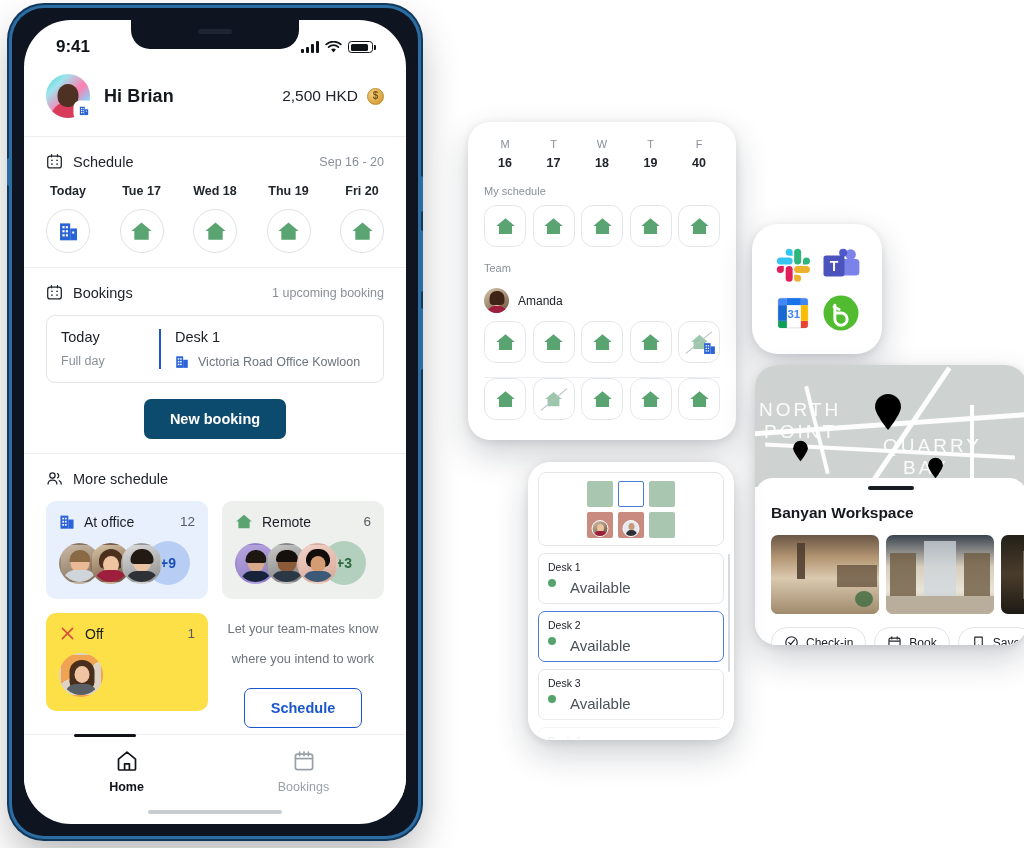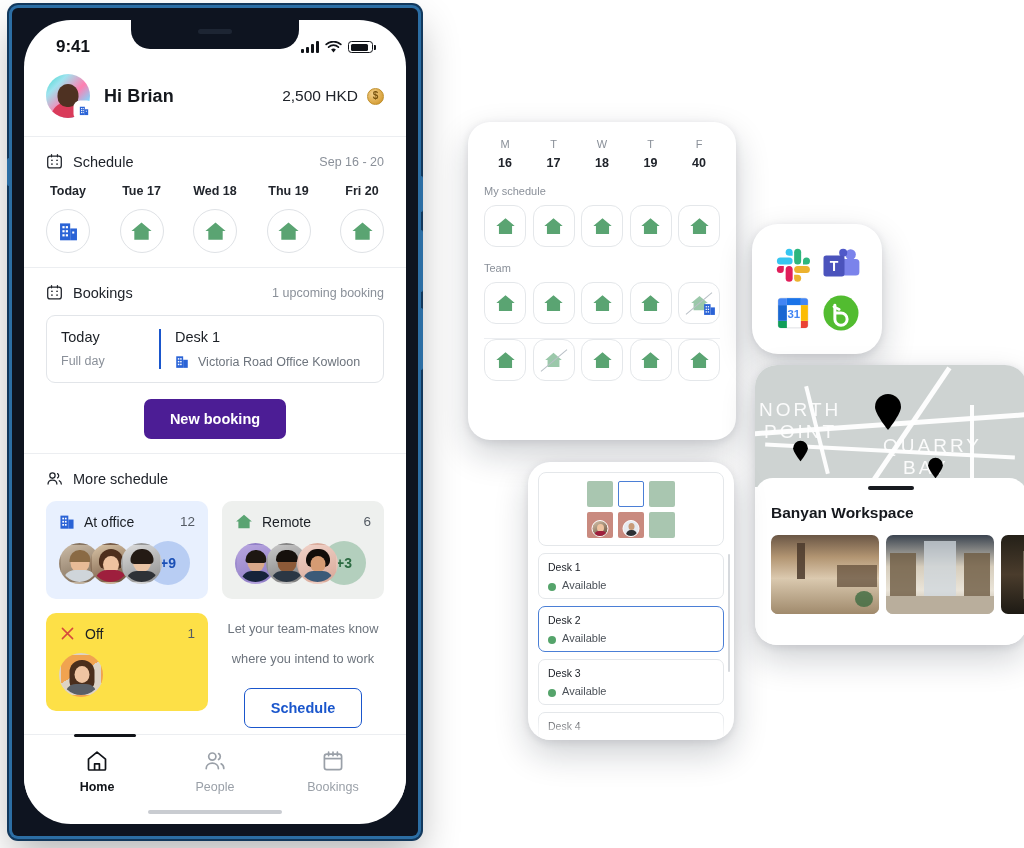--- a/index.html
+++ b/index.html
@@ -8,21 +8,21 @@
     background: #ffffff;
     font-family: "Liberation Sans", sans-serif;
     overflow: hidden;
   }
   .stage { position: relative; width: 1024px; height: 848px; }
 
   
   .phone {
     position: absolute; left: 12px; top: 8px;
     width: 406px; height: 828px;
-    border-radius: 6px;
+    border-radius: 32px;
     background: #0e1420;
     padding: 12px;
     box-shadow: 0 0 0 3px #2c6ea4, 0 0 0 5px #12385c, 0 18px 40px rgba(0,0,0,.30);
   }
   .phone-screen {
     position: relative; width: 100%; height: 100%;
     border-radius: 47px; background: #ffffff; overflow: hidden;
     display: flex; flex-direction: column;
   }
   .notch {
@@ -120,21 +120,21 @@
     padding: 13px 0; margin-bottom: 16px;
   }
   .bk-left { width: 112px; padding: 0 14px; }
   .bk-day { font-size: 14.5px; color: #1b1f25; margin-bottom: 9px; }
   .bk-sub { font-size: 12.5px; color: #8a9099; }
   .bk-right { flex: 1; border-left: 2.5px solid #1a56cc; padding: 0 14px; }
   .bk-title { font-size: 14.5px; color: #1b1f25; margin-bottom: 9px; }
   .bk-loc { display: flex; align-items: center; gap: 9px; font-size: 12.5px; color: #6d747d; }
 
   .btn-primary {
-    display: block; margin: 0 auto; background: #4c1d95; color: #fff;
+    display: block; margin: 0 auto; background: #0c4a6e; color: #fff;
     border: none; border-radius: 7px; padding: 12px 26px;
     font-size: 14.5px; font-weight: bold; font-family: inherit; cursor: pointer;
   }
 
   .team-grid { display: flex; gap: 14px; margin-bottom: 14px; }
   .tcard { flex: 1; border-radius: 10px; padding: 12px 13px 14px 13px; }
   .tcard.office { background: #e8f0fe; }
   .tcard.remote { background: #eef0ee; }
   .tcard.off { background: #fde047; }
   .tcard-head { display: flex; align-items: center; gap: 9px; margin-bottom: 11px; }
@@ -231,21 +231,21 @@
   .fp.red { background: #c98a7f; }
   .fp.sel { background: #fff; border: 1.3px solid #4b7fd6; }
   .fp .seat { position: absolute; left: 50%; bottom: -8px; transform: translateX(-50%);
               width: 17px; height: 17px; border-radius: 50%; overflow: hidden; border: 1.4px solid #fff; }
   .desk-row {
     border: 1px solid #e4e7ea; border-radius: 7px; padding: 7px 9px; margin-top: 7px;
     display: flex; align-items: flex-start; justify-content: space-between;
   }
   .desk-row.sel { border: 1.4px solid #4b7fd6; }
   .dk-name { font-size: 10.5px; color: #20242b; margin-bottom: 6px; }
-  .dk-status { font-size: 11px; color: #4b5158; display: flex; align-items: flex-end; gap: 6px; }
+  .dk-status { font-size: 15px; color: #4b5158; display: flex; align-items: flex-start; gap: 14px; }
   .dot { width: 8px; height: 8px; border-radius: 50%; flex: none; }
   .dot.avail { background: #55a46b; }
   .scrollbar { position: absolute; right: 4px; top: 92px; width: 2.5px; height: 118px; background: #d6d9dd; border-radius: 2px; }
   .fade-bottom { position:absolute; left:0; right:0; bottom:0; height:26px;
                  background: linear-gradient(to bottom, rgba(255,255,255,0), #ffffff); }
 </style>
 </head>
 <body>
 
 <div class="stage">
@@ -532,28 +532,20 @@
         <div class="tab-ind"></div>
         <div class="tab active">
           <svg width="24" height="24" viewBox="0 0 24 24">
             <path d="M3.5 10.2 L12 3.2 L20.5 10.2 V20 a1 1 0 0 1-1 1 H4.5 a1 1 0 0 1-1-1 Z" fill="none" stroke="#101318" stroke-width="1.7" stroke-linejoin="round"></path>
             <path d="M9.6 21 v-6.2 h4.8 V21" fill="none" stroke="#101318" stroke-width="1.7" stroke-linejoin="round"></path>
           </svg>
           <div class="tl">Home</div>
         </div>
         <div class="tab">
           <svg width="24" height="24" viewBox="0 0 24 24">
-            <circle cx="9.3" cy="7.6" r="3.6" fill="none" stroke="#9aa0a8" stroke-width="1.7"></circle>
-            <path d="M3.2 19.6c0-3.4 2.8-5.5 6.1-5.5s6.1 2.1 6.1 5.5" fill="none" stroke="#9aa0a8" stroke-width="1.7" stroke-linecap="round"></path>
-            <path d="M15.6 4.6a3.5 3.5 0 0 1 0 6M18.1 14.8c1.9 1 2.7 2.6 2.7 4.6" fill="none" stroke="#9aa0a8" stroke-width="1.7" stroke-linecap="round"></path>
-          </svg>
-          <div class="tl">People</div>
-        </div>
-        <div class="tab">
-          <svg width="24" height="24" viewBox="0 0 24 24">
             <rect x="3.4" y="5.2" width="17.2" height="15.4" rx="2.4" fill="none" stroke="#9aa0a8" stroke-width="1.7"></rect>
             <path d="M3.4 9.6 H20.6" stroke="#9aa0a8" stroke-width="1.7"></path>
             <path d="M7.6 3.2 v3.4 M12 3.2 v3.4 M16.4 3.2 v3.4" stroke="#9aa0a8" stroke-width="1.7" stroke-linecap="round"></path>
           </svg>
           <div class="tl">Bookings</div>
         </div>
       </div>
       <div class="home-ind"></div>
     </div>
   </div>
@@ -606,20 +598,28 @@
         </div>
       <div class="ts-cell">
           <svg width="21" height="20" viewBox="0 0 24 22">
             <path d="M12 2 L22.5 11 H19.5 V20 H4.5 V11 H1.5 Z" fill="#5aa472"></path>
           </svg>
         </div>
     </div>
 
     <div class="ts-lbl">Team</div>
 
+    <div class="ts-person">
+      <div class="pa" style="background:linear-gradient(150deg,#d8c6ae,#6e523a);position:relative">
+        <div style="position:absolute;left:50%;top:22%;transform:translateX(-50%);width:11px;height:12px;border-radius:50%;background:#eec3a0"></div>
+        <div style="position:absolute;left:50%;top:10%;transform:translateX(-50%);width:15px;height:14px;border-radius:7px 7px 4px 4px;background:#3d2416"></div>
+        <div style="position:absolute;left:50%;bottom:0;transform:translateX(-50%);width:19px;height:7px;border-radius:8px 8px 0 0;background:#9e1f3d"></div>
+      </div>
+      <div class="pn">Amanda</div>
+    </div>
     <div class="ts-row">
       <div class="ts-cell">
           <svg width="21" height="20" viewBox="0 0 24 22">
             <path d="M12 2 L22.5 11 H19.5 V20 H4.5 V11 H1.5 Z" fill="#5aa472"></path>
           </svg>
         </div>
       <div class="ts-cell">
           <svg width="21" height="20" viewBox="0 0 24 22">
             <path d="M12 2 L22.5 11 H19.5 V20 H4.5 V11 H1.5 Z" fill="#5aa472"></path>
           </svg>
@@ -758,20 +758,44 @@
         <div class="ws-photo" style="background:linear-gradient(180deg,#3b4450 0%, #d6cdbc 40%, #eae4d8 70%, #b6ab99 100%)">
           <div style="position:absolute;left:4px;top:18px;width:26px;height:46px;background:#6d5a41;opacity:.8"></div>
           <div style="position:absolute;right:4px;top:18px;width:26px;height:46px;background:#6d5a41;opacity:.8"></div>
           <div style="position:absolute;left:38px;top:6px;width:32px;height:60px;background:#cfd7dd;opacity:.75"></div>
           <div style="position:absolute;left:0;bottom:0;width:108px;height:18px;background:#b9ae9c"></div>
         </div>
         <div class="ws-photo" style="background:linear-gradient(180deg,#242018 0%, #4a3c2c 50%, #1d1a14 100%)">
           <div style="position:absolute;left:22px;top:16px;width:42px;height:48px;background:#d9cdb6;opacity:.35"></div>
         </div>
       </div>
+      <div class="ws-actions">
+        <button class="chip">
+          <svg width="15" height="15" viewBox="0 0 20 20">
+            <circle cx="10" cy="10" r="7.6" fill="none" stroke="#20242b" stroke-width="1.5"></circle>
+            <path d="M6.4 10.2 L9 12.6 L14 6.6" fill="none" stroke="#20242b" stroke-width="1.6" stroke-linecap="round" stroke-linejoin="round"></path>
+          </svg>
+          <span>Check-in</span>
+        </button>
+        <button class="chip">
+          <svg width="15" height="15" viewBox="0 0 20 20">
+            <rect x="2.6" y="4.2" width="14.8" height="13.4" rx="2" fill="none" stroke="#20242b" stroke-width="1.5"></rect>
+            <path d="M2.6 8.2 H17.4" stroke="#20242b" stroke-width="1.5"></path>
+            <path d="M6.4 2.4 v3 M13.6 2.4 v3" stroke="#20242b" stroke-width="1.5" stroke-linecap="round"></path>
+          </svg>
+          <span>Book</span>
+        </button>
+        <button class="chip">
+          <svg width="15" height="15" viewBox="0 0 20 20">
+            <path d="M5 2.8 h10 v14.6 l-5-3.8 -5 3.8 z" fill="none" stroke="#20242b" stroke-width="1.5" stroke-linejoin="round"></path>
+          </svg>
+          <span>Save</span>
+        </button>
+
+      </div>
     </div>
   </div>
 
   <div class="fc" id="desk-card">
     <div class="floorplan">
       <div class="fp-grid">
         <div class="fp green"></div>
         <div class="fp sel"></div>
         <div class="fp green"></div>
         <div class="fp red">

